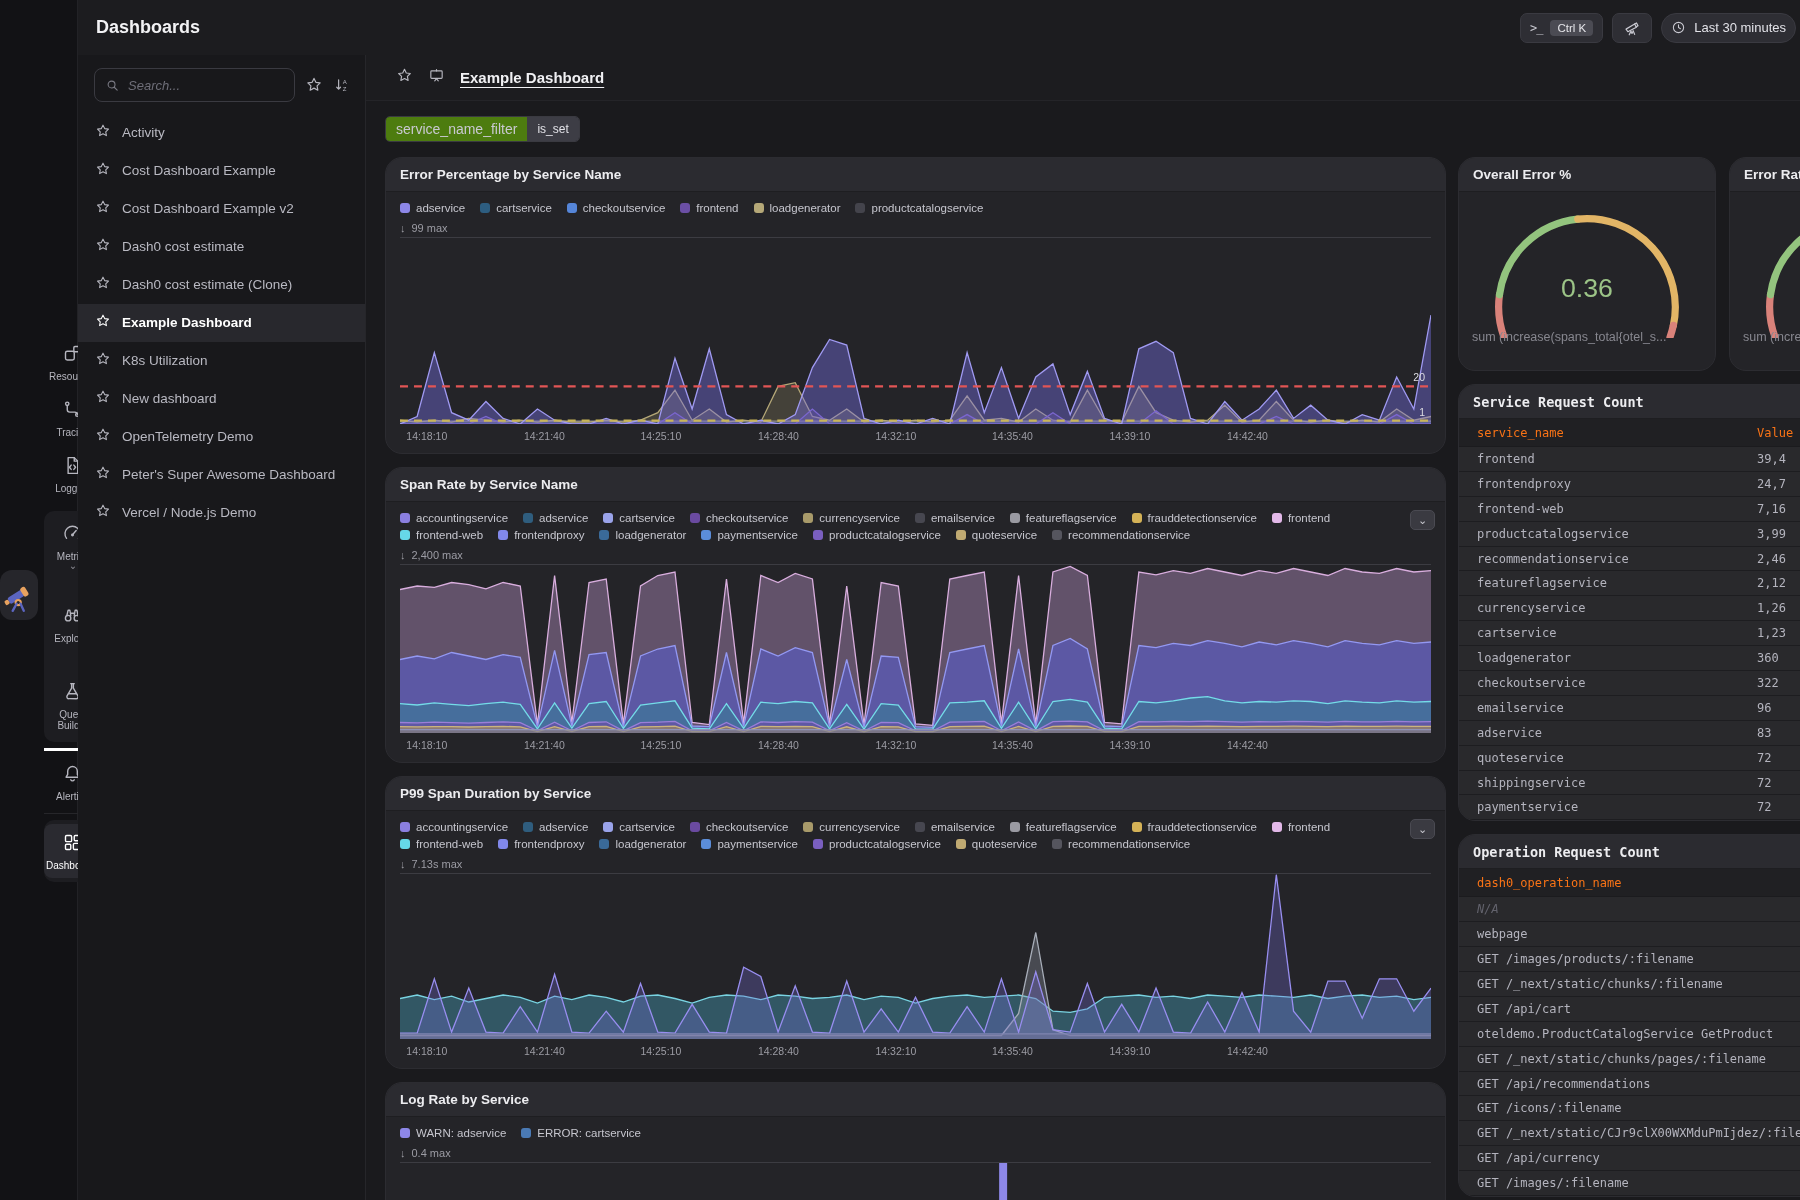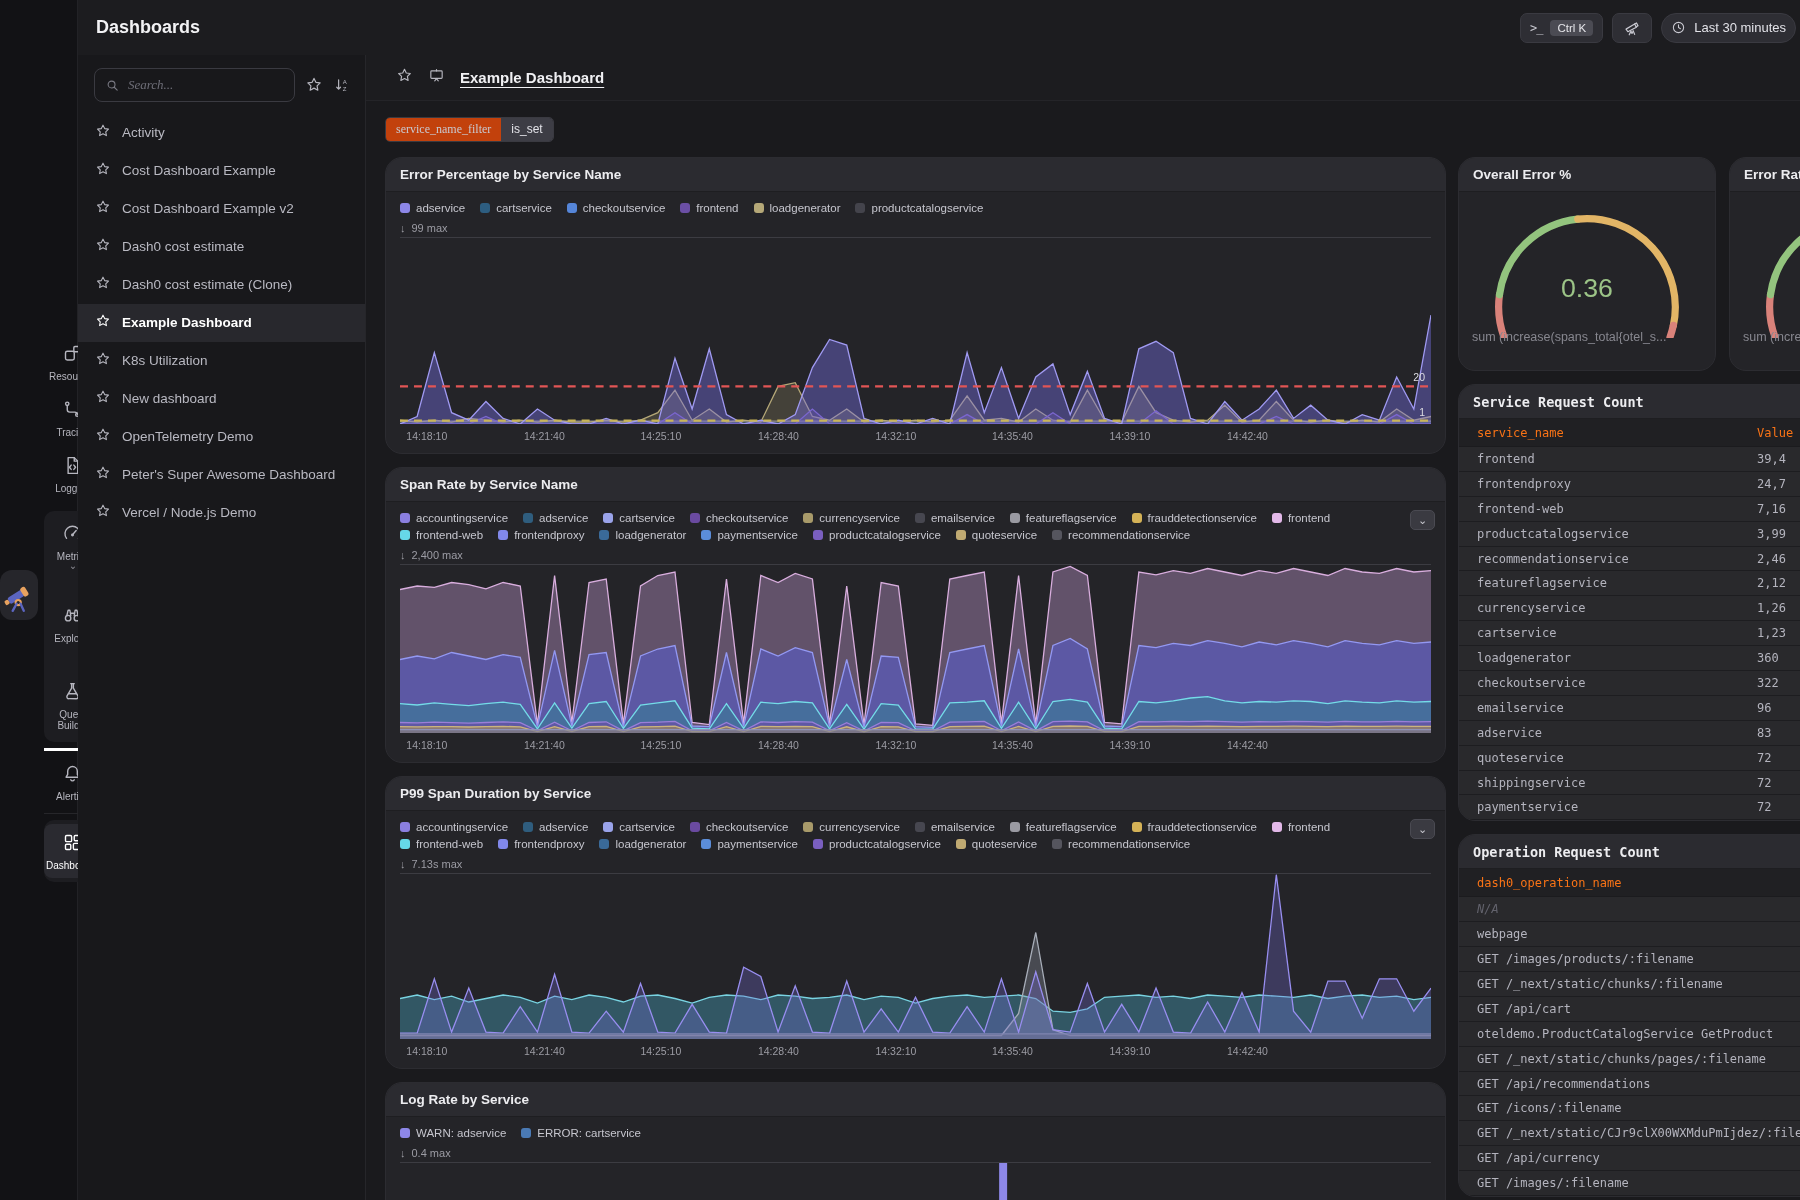--- a/index.html
+++ b/index.html
@@ -37,39 +37,39 @@
   .below { flex:1; min-height:0; display:flex; }
 
   
   .sidebar { width:288px; flex:none; background:#18181b; border-right:1px solid #26262a; display:flex; flex-direction:column; }
   .create-row { height:50px; flex:none; border-bottom:1px solid #26262a; display:flex; align-items:center; justify-content:flex-end; padding-right:22px; }
   .create-btn { display:flex; align-items:center; gap:7px; font-size:13px; color:#e8e8ec; cursor:pointer; }
   .create-btn svg { width:15px; height:15px; }
   .search-row { display:flex; align-items:center; gap:10px; padding:13px 14px 12px 16px; }
   .search-box { flex:1; height:34px; border:1px solid #3a3a41; border-radius:8px; display:flex; align-items:center; gap:8px; padding:0 10px; color:#7a7a84; }
   .search-box svg { width:15px; height:15px; flex:none; }
-  .search-box input { background:transparent; border:none; outline:none; color:#c8c8d0; font-size:13px; font-style:italic; width:100%; font-family:Liberation Serif, serif; }
+  .search-box input { background:transparent; border:none; outline:none; color:#c8c8d0; font-size:13px; font-style:italic; width:100%; font-family:Liberation Sans, sans-serif; }
   .search-box input::placeholder { color:#6e6e78; }
   .side-tool { color:#b6b6bf; cursor:pointer; display:flex; }
   .side-tool svg { width:18px; height:18px; }
   .dash-list { flex:1; overflow:hidden; }
   .dash-item { display:flex; align-items:center; gap:11px; padding:9px 14px 9px 17px; cursor:pointer; color:#b9b9c2; }
   .dash-item svg { width:16px; height:16px; flex:none; }
   .dash-item .dlabel { font-size:13.5px; line-height:1.3; }
   .dash-item.active { background:#28282d; color:#ffffff; }
   .dash-item.active .dlabel { font-weight:600; }
 
   
   .main { flex:1; min-width:0; display:flex; flex-direction:column; background:#1a1a1d; }
   .main-header { height:46px; flex:none; display:flex; align-items:center; gap:15px; padding-left:30px; border-bottom:1px solid #242428; background:#1c1c1f; }
   .main-header .icon svg { width:17px; height:17px; }
   .mh-title { font-size:15px; font-weight:700; color:#f0f0f3; text-decoration:underline; text-underline-offset:4px; text-decoration-thickness:1px; cursor:pointer; }
   .filter-row { height:56px; flex:none; display:flex; align-items:center; padding-left:19px; }
   .chip-group { display:flex; align-items:stretch; border-radius:5px; overflow:hidden; border:1px solid #3a3a41; cursor:pointer; }
-  .chip-key { padding:4px 10px; font-size:12px; color:#c9c9d1; background:#c2410c; display:flex; align-items:center;font-family:Liberation Serif, serif; }
+  .chip-key { padding:4px 10px; font-size:14px; color:#c9c9d1; background:#4d7c0f; display:flex; align-items:center; }
   .chip-val { padding:4px 10px; font-size:12px; color:#e2e2e8; background:#3d3d45; display:flex; align-items:center; }
 
   .content-row { flex:1; min-height:0; display:flex; gap:12px; padding-left:19px; }
   .charts-col { width:1061px; flex:none; }
   .right-col { width:520px; flex:none; }
 
   
   .panel { background:#242428; border:1px solid #2c2c31; border-radius:17px; overflow:hidden; margin-bottom:13px; }
   .panel-header { height:34px; background:#2b2b30; border-bottom:1px solid #1e1e21; display:flex; align-items:center; padding:0 14px; cursor:pointer; }
   .panel-title { font-size:13.5px; font-weight:600; color:#ececef; white-space:nowrap; }

